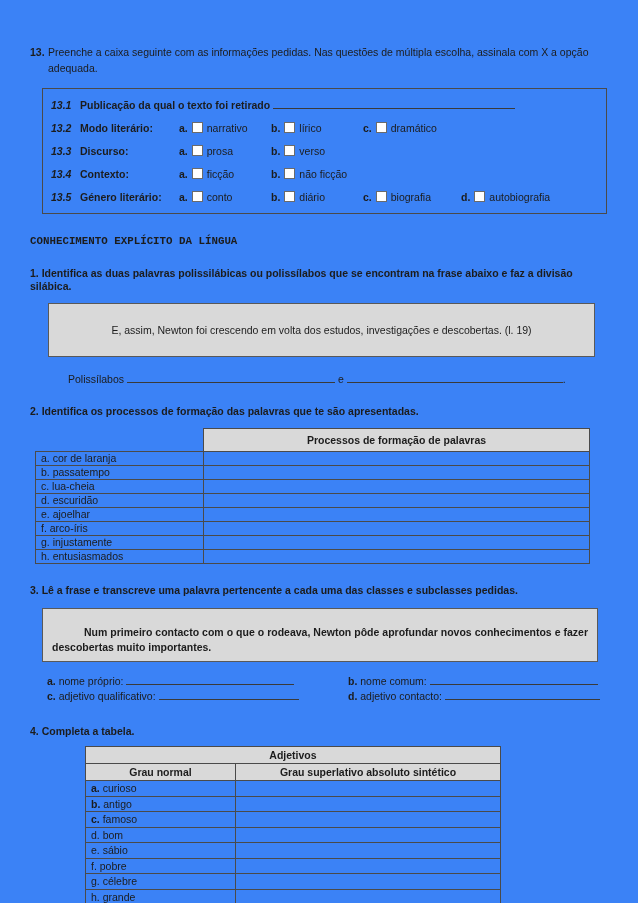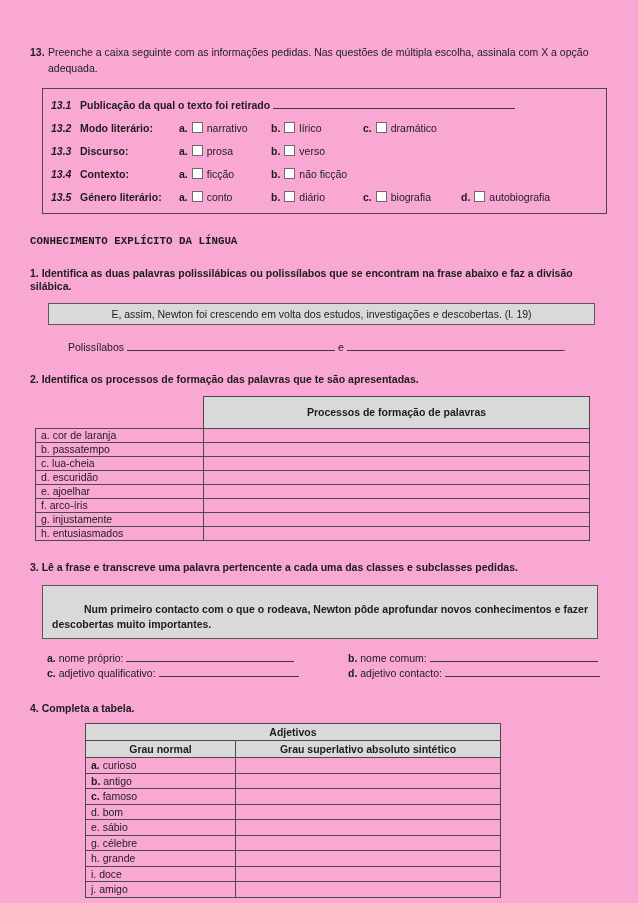--- a/index.html
+++ b/index.html
@@ -1,21 +1,21 @@
 <!DOCTYPE html>
 <html lang="pt"><head>
 <meta charset="utf-8">
 <style>
   * { margin:0; padding:0; box-sizing:border-box; }
   html,body { background:#ffffff; }
   .page {
     position:relative;
     width:638px; height:903px;
     margin:0 auto;
-    background:#f9a8d4;
+    background:#3b82f6;
     font-family:"Liberation Sans", sans-serif;
     font-size:10.5px;
     color:#1c1c1c;
     padding:45px 30px 0 30px;
     overflow:hidden;
   }
   b, .b { font-weight:bold; }
 
   
   .q13-para { display:flex; width:562px; line-height:1.5; }
@@ -45,41 +45,41 @@
   
   .section-heading { margin-top:21px; font-weight:bold; font-size:10.8px;font-family:Liberation Mono, monospace; }
 
   
   .instr { font-weight:bold; margin-top:20px; line-height:1.3; }
 
   
   .quote1 {
     margin:9px 0 0 18px; width:547px;
     background:#d9d9d9; border:1px solid #595959;
-    text-align:center; padding:4px 4px;
+    text-align:center; padding:20px 4px;
   }
   .quote3 {
     margin:10px 0 0 12px; width:556px;
     background:#d9d9d9; border:1px solid #595959;
     font-weight:bold; text-align:justify; text-indent:32px;
     padding:16px 9px 5px 9px; line-height:1.45;
   }
 
   
   .poli-line { margin:16px 0 0 38px; }
 
   
   table { border-collapse:collapse; font-size:10.5px; color:#1c1c1c; }
   td { border:1px solid #4a4a4a; padding:0 5px; vertical-align:middle; }
   .shade { background:#d9d9d9; }
 
   .table2 { margin:10px 0 0 5px; }
   .table2 td { height:14px; line-height:13px; }
   .table2 .ghost { border:none; background:transparent; }
-  .table2 .hdr { height:32px; text-align:center; font-weight:bold; }
+  .table2 .hdr { height:23px; text-align:center; font-weight:bold; }
   .table2 .c1 { width:168px;margin-left:24px; }
   .table2 .c2 { width:386px; }
 
   .table4 { margin:8px 0 0 55px; }
   .table4 td { height:15.5px; line-height:14px; }
   .table4 .title { text-align:center; font-weight:bold; height:17px; }
   .table4 .hdr  { text-align:center; font-weight:bold; height:17px; }
   .table4 .c1 { width:150px; }
   .table4 .c2 { width:265px; }
 
@@ -266,20 +266,24 @@
         </tr>
     <tr>
           <td class="c1"><span>d.</span> <span>bom</span></td>
           <td class="c2"></td>
         </tr>
     <tr>
           <td class="c1"><span>e.</span> <span>sábio</span></td>
           <td class="c2"></td>
         </tr>
     <tr>
+          <td class="c1"><span>f.</span> <span>pobre</span></td>
+          <td class="c2"></td>
+        </tr>
+    <tr>
           <td class="c1"><span>g.</span> <span>célebre</span></td>
           <td class="c2"></td>
         </tr>
     <tr>
           <td class="c1"><span>h.</span> <span>grande</span></td>
           <td class="c2"></td>
         </tr>
     <tr>
           <td class="c1"><span>i.</span> <span>doce</span></td>
           <td class="c2"></td>

